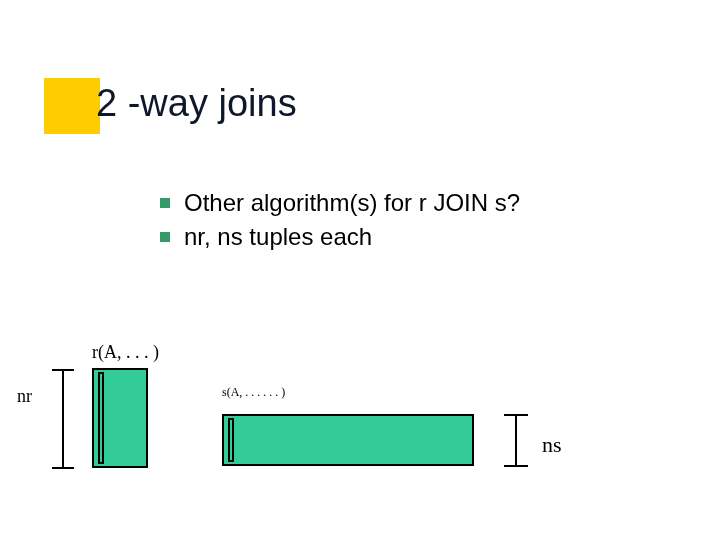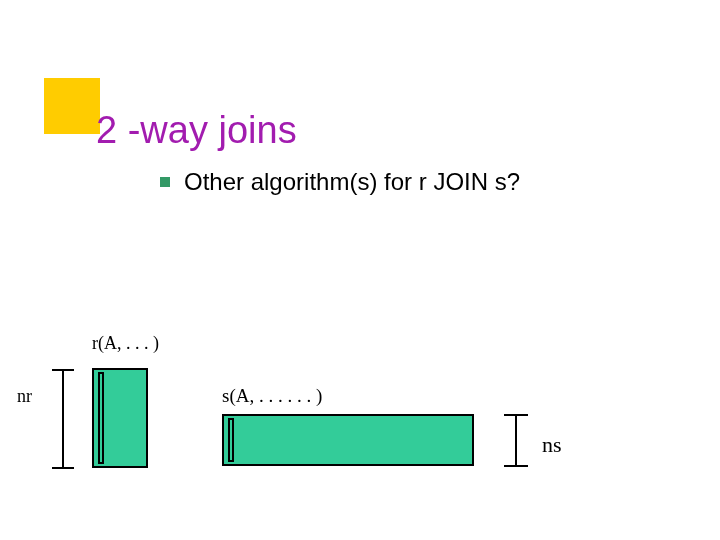--- a/index.html
+++ b/index.html
@@ -18,50 +18,49 @@
     background: #ffcc00;
     left: 44px;
     top: 78px;
     z-index: 1;
   }
   .title {
     position: absolute;
     left: 96px;
     top: 82px;
     font-size: 38px;
-    color: #a21caf;
+    color: #0f172a;
     z-index: 2;
     font-weight: 400;
-    margin-top: 27px;
   }
   .bullets {
     position: absolute;
     left: 160px;
-    top: 168px;
+    top: 189px;
   }
   .bullet-row {
     display: flex;
     align-items: center;
     margin-bottom: 6px;
   }
   .bullet-marker {
     width: 10px;
     height: 10px;
     background: #339966;
     margin-right: 14px;
     flex-shrink: 0;
   }
   .bullet-text {
     font-size: 24px;
     color: #000;
   }
   .r-label {
     position: absolute;
     left: 92px;
-    top: 333px;
+    top: 342px;
     font-size: 18px;
     font-family: "Times New Roman", serif;
     text-align: center;
   }
   .nr-label {
     position: absolute;
     left: 17px;
     top: 386px;
     font-size: 18px;
     font-family: "Times New Roman", serif;
@@ -105,21 +104,21 @@
     top: 372px;
     width: 6px;
     height: 92px;
     background: #33cc99;
     border: 2px solid #000;
   }
   .s-label {
     position: absolute;
     left: 222px;
     top: 385px;
-    font-size: 19px;
+    font-size: 12px;
     font-family: "Times New Roman", serif;
   }
   .s-box {
     position: absolute;
     left: 222px;
     top: 414px;
     width: 252px;
     height: 52px;
     background: #33cc99;
     border: 2px solid #000;
@@ -169,20 +168,24 @@
 <body>
 
 <div class="accent-square"></div>
 
 <div class="title">2 -way joins</div>
 
 <div class="bullets">
   <div class="bullet-row">
     <div class="bullet-marker"></div>
     <div class="bullet-text">Other algorithm(s) for  r JOIN s?</div>
+  </div>
+  <div class="bullet-row">
+    <div class="bullet-marker"></div>
+    <div class="bullet-text">nr, ns tuples each</div>
   </div>
 </div>
 
 <div class="r-label">r(A, . . . )</div>
 <div class="nr-label">nr</div>
 <div class="r-bracket-top"></div>
 <div class="r-bracket-bottom"></div>
 <div class="r-bracket-line"></div>
 <div class="r-box"></div>
 <div class="r-box-inner"></div>

